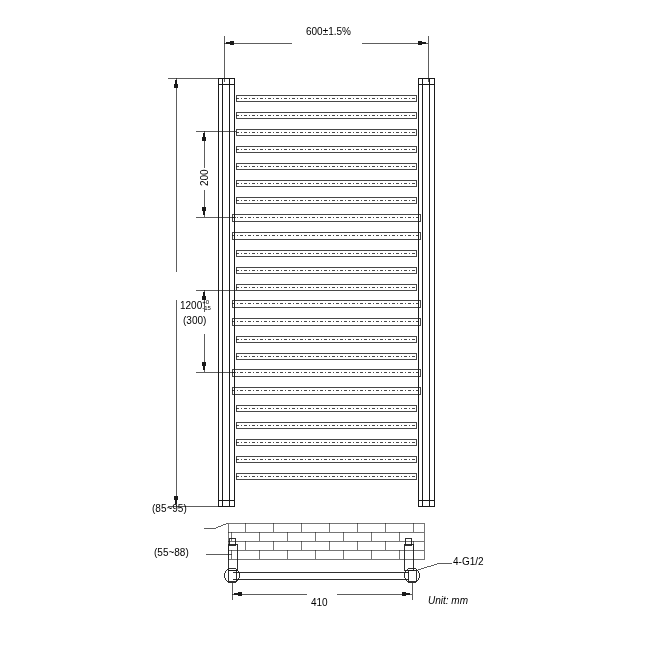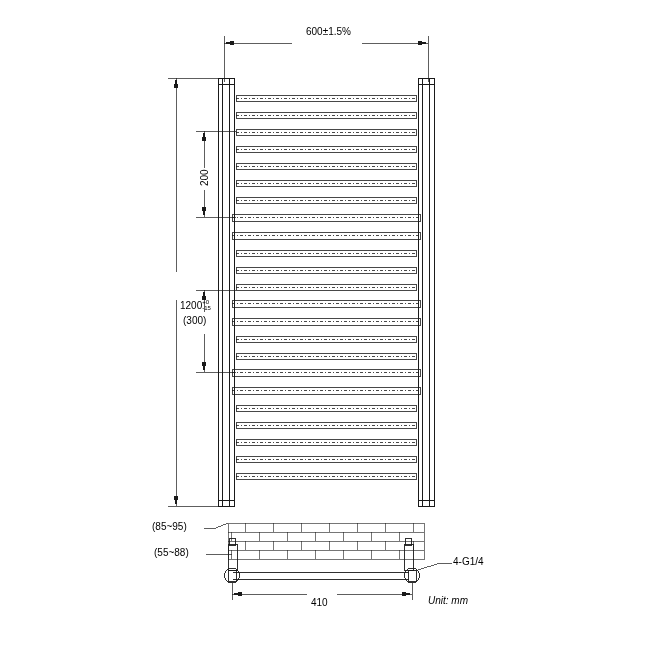--- a/index.html
+++ b/index.html
@@ -280,23 +280,23 @@
   </svg>
 
   <div class="lbl" style="left:306px; top:27px;">600±1.5%</div>
 
   <div class="lbl" style="left:148px; top:300px;margin-left:32px;"><span>1200</span><span class="tol"><span>+0</span><span>-15</span></span></div>
 
   <div class="lbl vert" style="left:200px; top:186px;">200</div>
 
   <div class="lbl" style="left:183px; top:316px;">(300)</div>
 
-  <div class="lbl" style="left:152px; top:522px;">(85~95)</div>
+  <div class="lbl" style="left:152px; top:504px;">(85~95)</div>
 
   <div class="lbl" style="left:154px; top:548px;">(55~88)</div>
 
-  <div class="lbl" style="left:453px; top:557px;">4-G1/4</div>
+  <div class="lbl" style="left:453px; top:557px;">4-G1/2</div>
 
   <div class="lbl" style="left:311px; top:598px;">410</div>
 
   <div class="lbl" style="left:428px; top:596px;font-style:italic;">Unit: mm</div>
 
 </div>
 
 </body></html>

